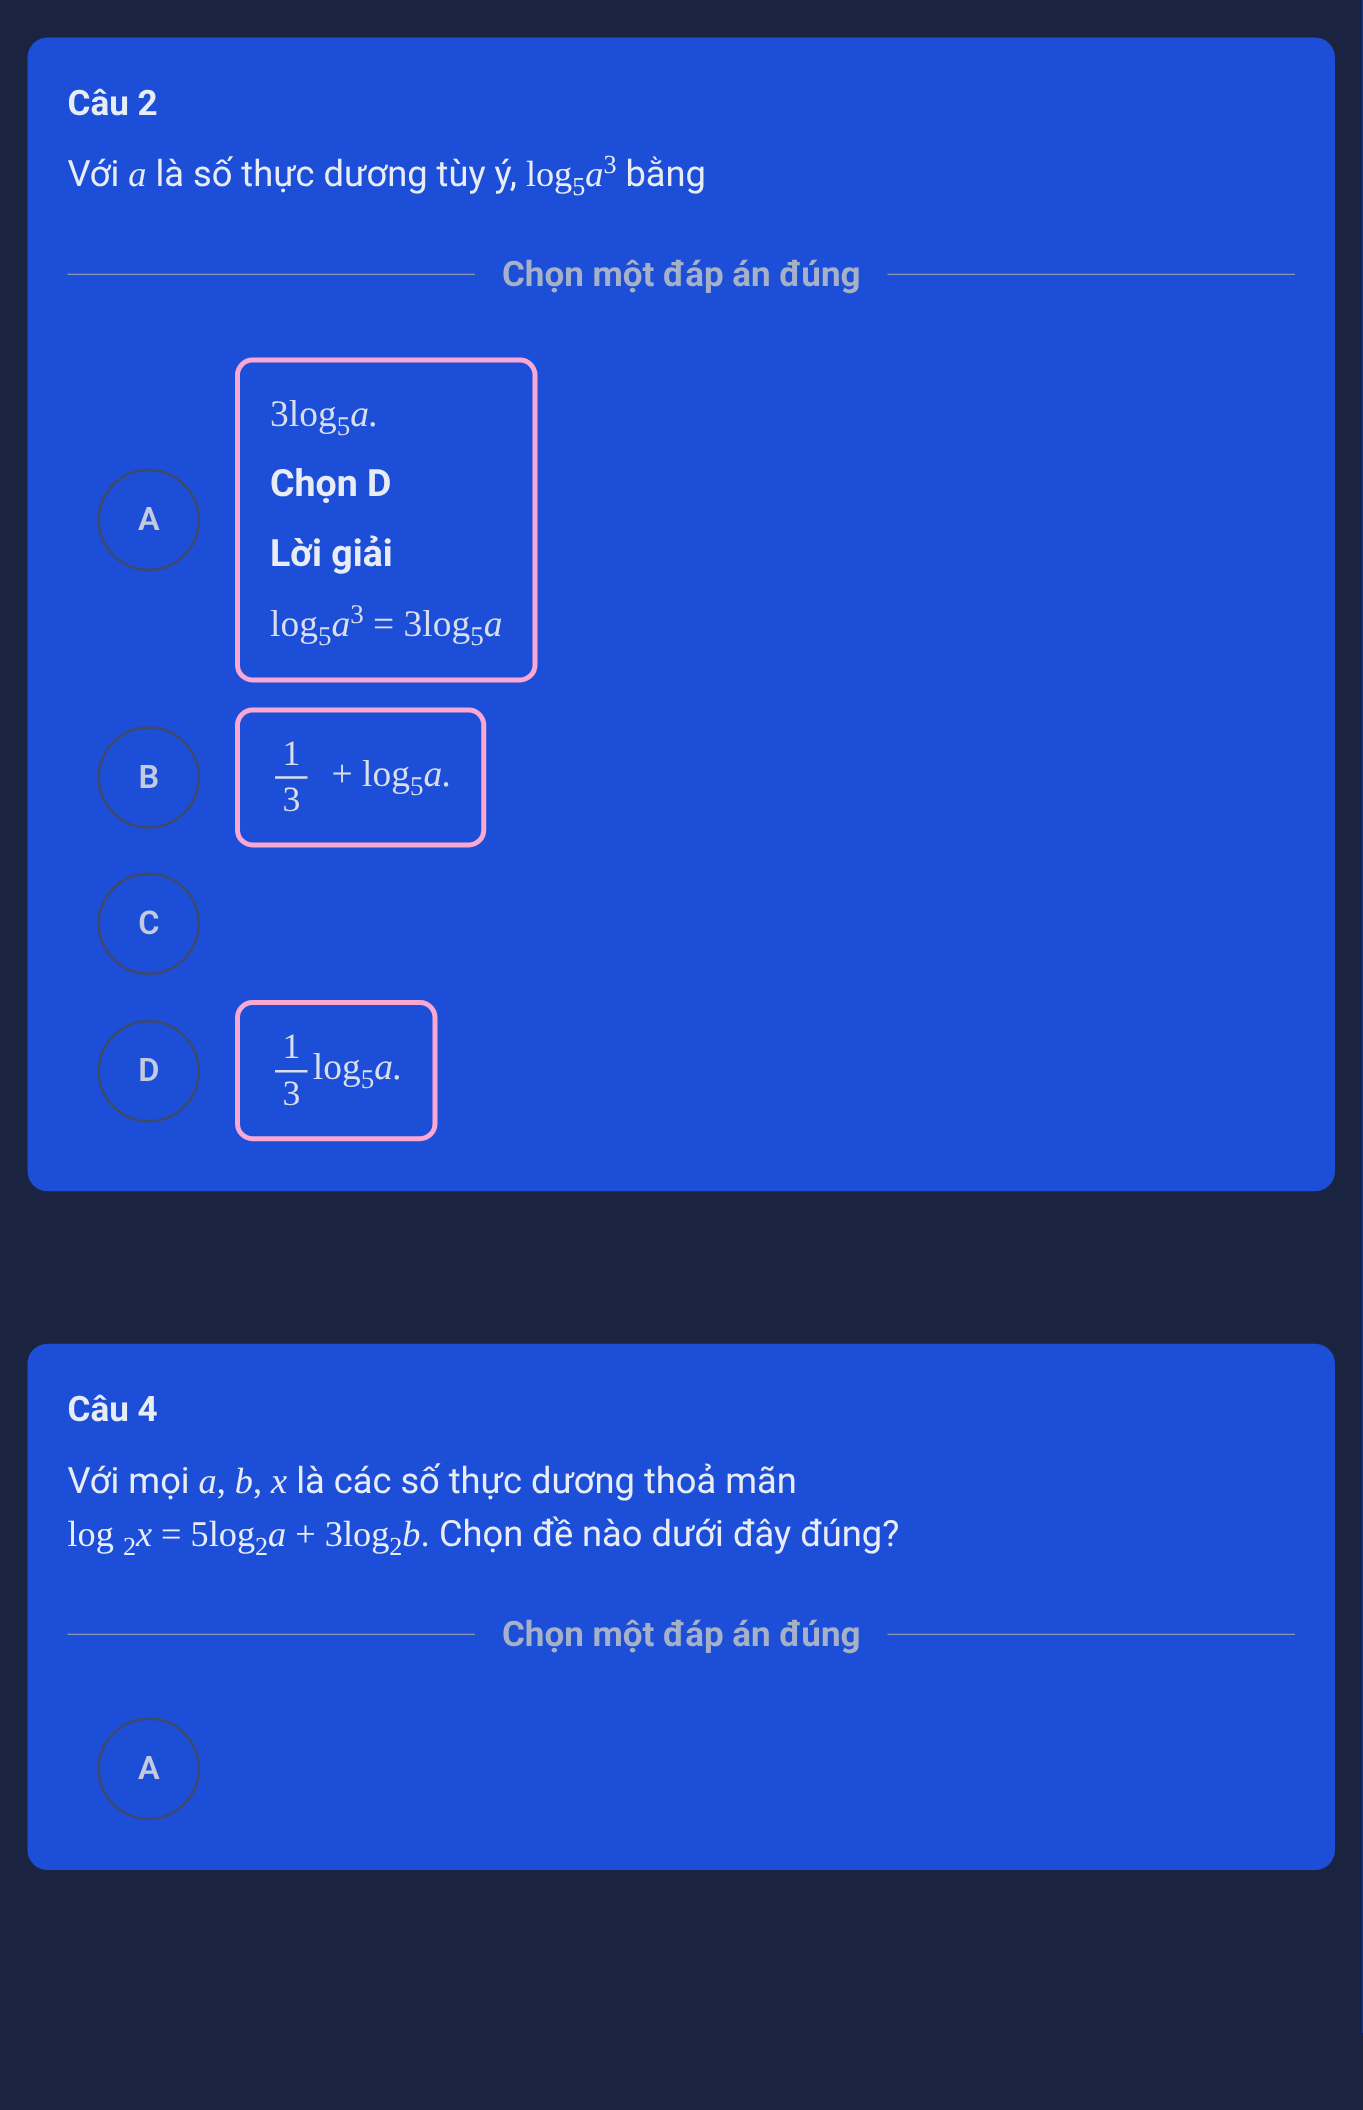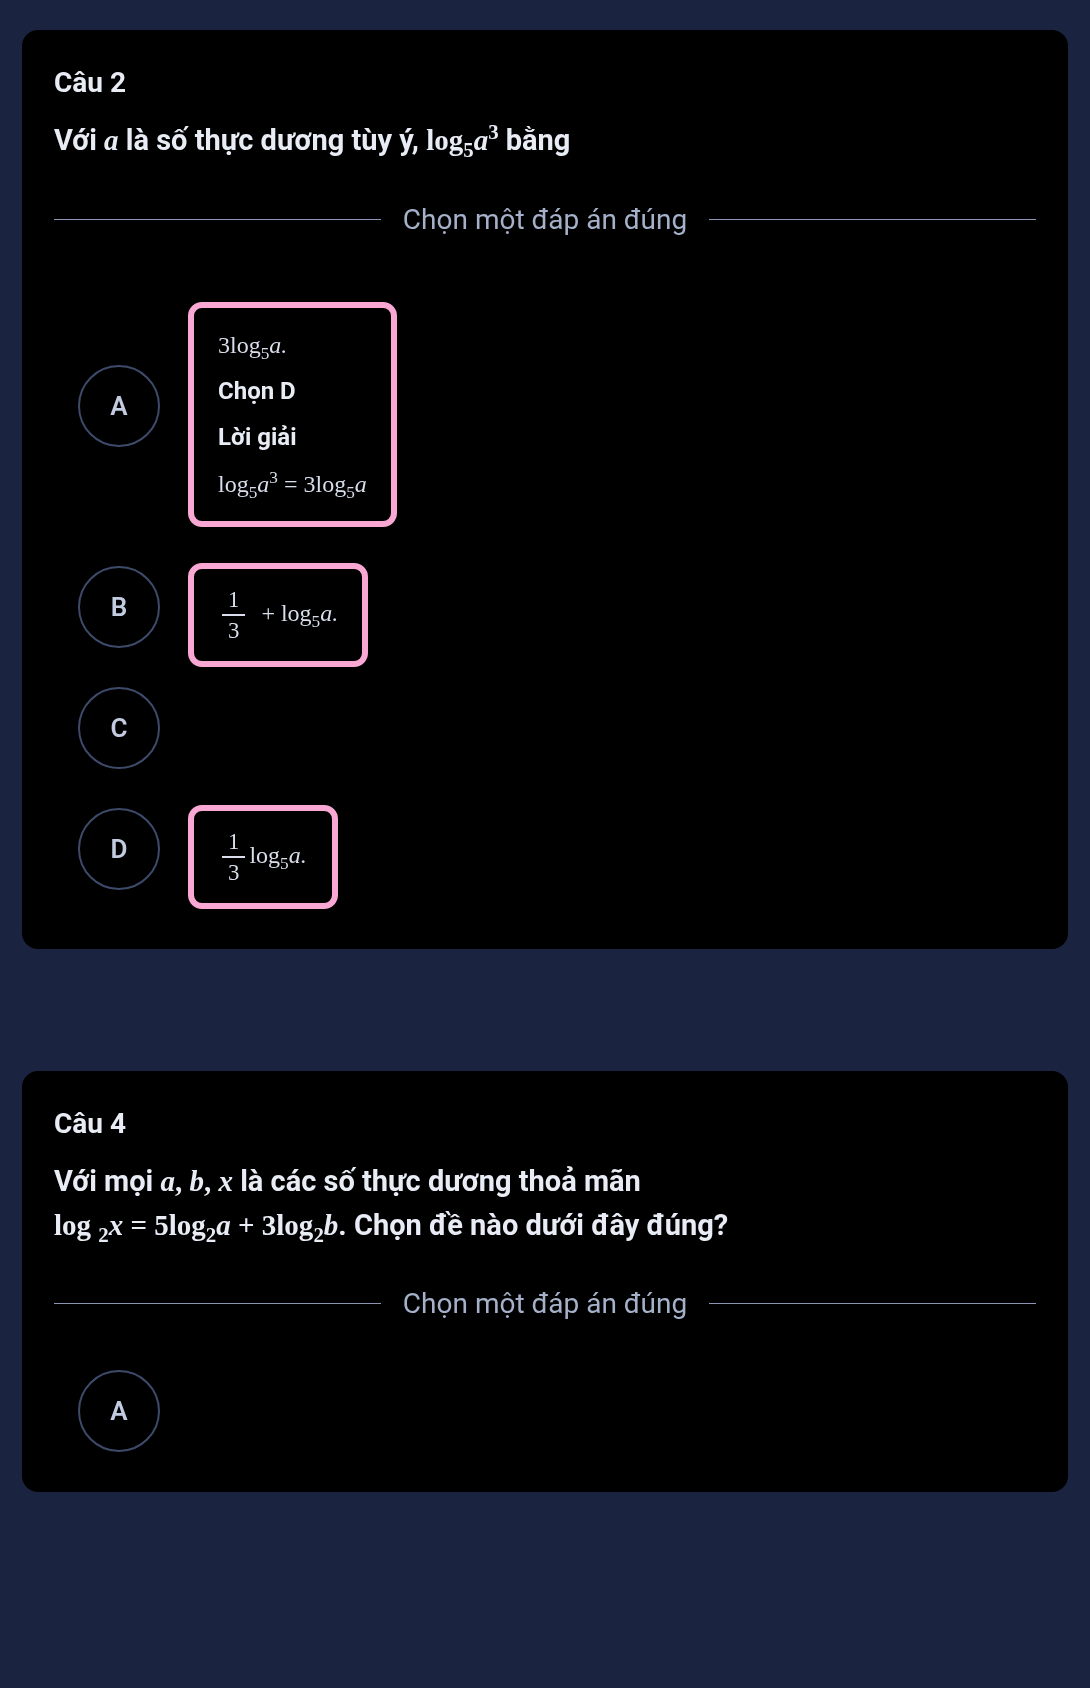--- a/index.html
+++ b/index.html
@@ -4,52 +4,52 @@
 <style>
 * { margin: 0; padding: 0; box-sizing: border-box; }
 body {
   background: #1a2440;
   font-family: -apple-system, BlinkMacSystemFont, "Segoe UI", Roboto, sans-serif;
   width: 1090px;
   min-height: 1688px;
   padding: 0;
 }
 .question-card {
-  background: #000000;
+  background: #1d4ed8;
   border-radius: 16px;
   margin: 30px 22px;
   padding: 36px 32px 40px 32px;
 }
 .question-title {
   color: #e8ecf5;
   font-size: 28px;
   font-weight: 700;
   margin-bottom: 20px;
 }
 .question-text {
   color: #e8ecf5;
   font-size: 29px;
-  font-weight: 700;
+  font-weight: 400;
   line-height: 1.5;
   margin-bottom: 40px;
 }
 .divider-row {
   display: flex;
   align-items: center;
   margin: 30px 0 50px 0;
 }
 .divider-line {
   flex: 1;
   height: 1px;
   background: #8a96b4;
 }
 .divider-label {
   color: #a5b0c9;
   font-size: 28px;
-  font-weight: 400;
+  font-weight: 700;
   padding: 0 22px;
   white-space: nowrap;
   text-align: center;
 }
 .options {
   display: flex;
   flex-direction: column;
   gap: 20px;
   padding-left: 24px;
 }
@@ -65,29 +65,28 @@
   border: 2px solid #3d4a6a;
   display: flex;
   align-items: center;
   justify-content: center;
   color: #c2cbe0;
   font-size: 26px;
   font-weight: 600;
   flex-shrink: 0;
 }
 .option-box {
-  border: 6px solid #f9a8d4;
+  border: 4px solid #f9a8d4;
   border-radius: 14px;
   padding: 18px 24px;
   color: #d8deec;
-  font-size: 24px;
+  font-size: 30px;
   line-height: 1.6;
   min-width: 150px;
   display: inline-block;
-  margin-top: 16px;
 }
 .math { font-family: "Times New Roman", serif; font-style: italic; }
 .mathup { font-style: normal; }
 .sub { font-size: 0.72em; vertical-align: sub; line-height: 0; font-style: normal;}
 .sup { font-size: 0.72em; vertical-align: super; line-height: 0; font-style: normal;}
 .frac {
   display: inline-flex;
   flex-direction: column;
   align-items: center;
   vertical-align: middle;

